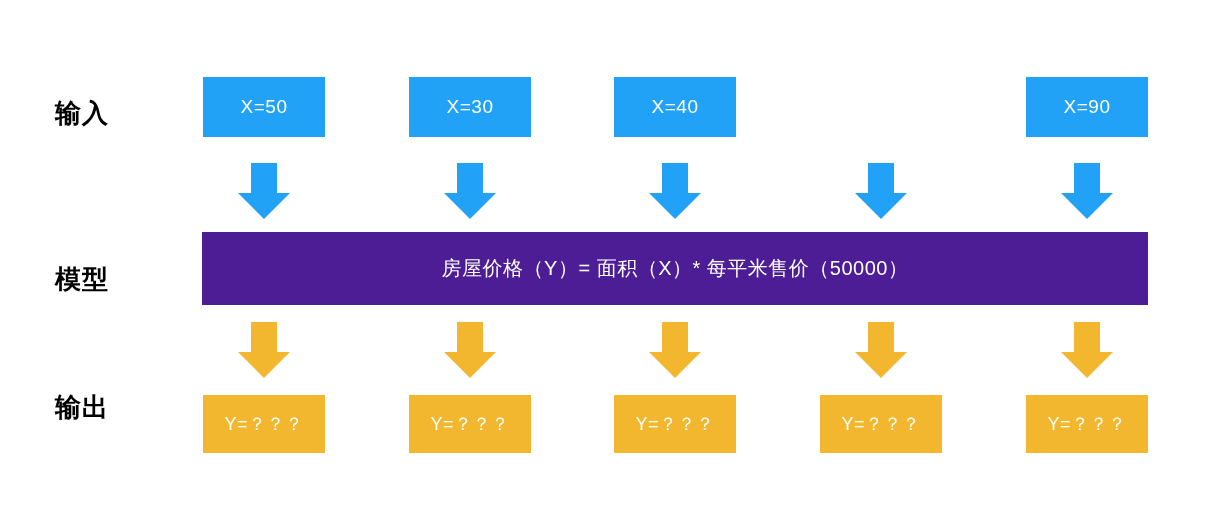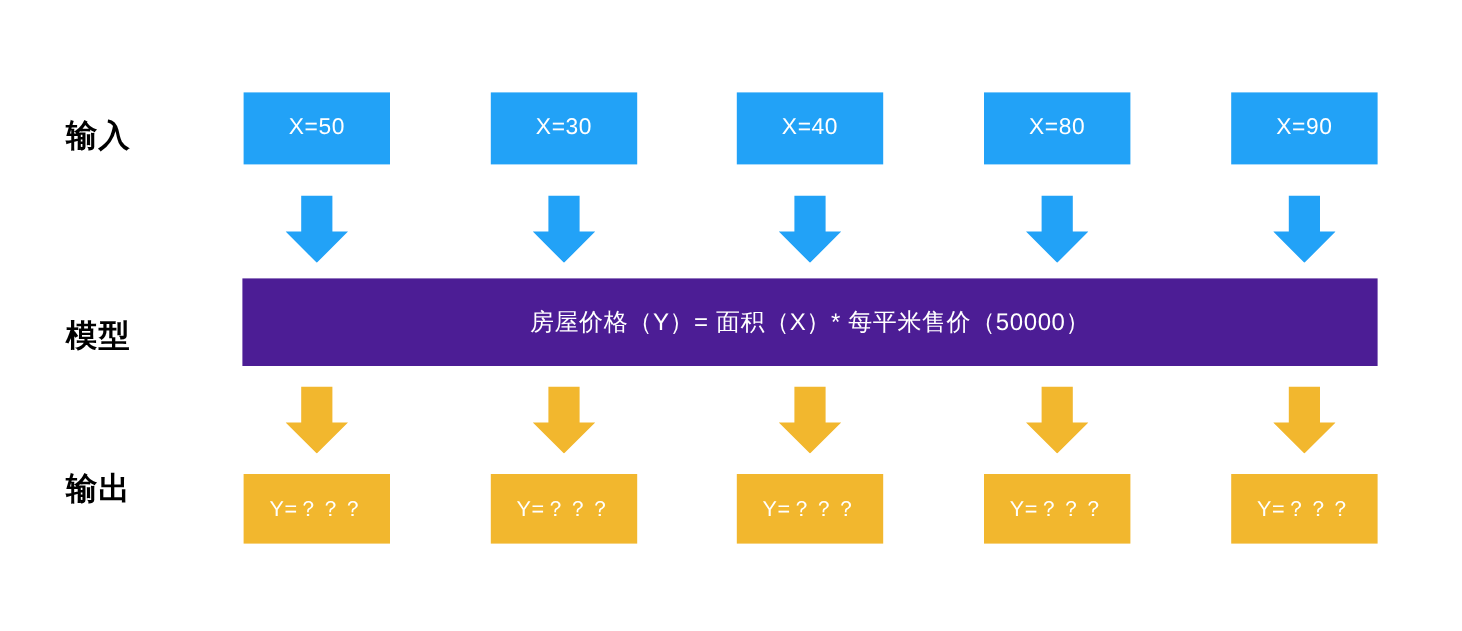--- a/index.html
+++ b/index.html
@@ -96,21 +96,20 @@
 
 <div id="canvas">
 
   <div class="row-label" id="label-input">输入</div>
   <div class="row-label" id="label-model">模型</div>
   <div class="row-label" id="label-output">输出</div>
 
   <div class="box box-input" style="left:203px">X=50</div>
   <div class="box box-input" style="left:409px">X=30</div>
   <div class="box box-input" style="left:614px">X=40</div>
-  <div class="box box-input" style="left:820px">X=80</div>
   <div class="box box-input" style="left:1026px">X=90</div>
 
   <div class="arrow arrow-in" style="left:238px">
     <svg viewBox="0 0 52 56">
         <polygon points="13,0 39,0 39,30 52,30 26,56 0,30 13,30" fill="#22A2F7"></polygon>
       </svg>
   </div>
   <div class="arrow arrow-in" style="left:444px">
     <svg viewBox="0 0 52 56">
         <polygon points="13,0 39,0 39,30 52,30 26,56 0,30 13,30" fill="#22A2F7"></polygon>

